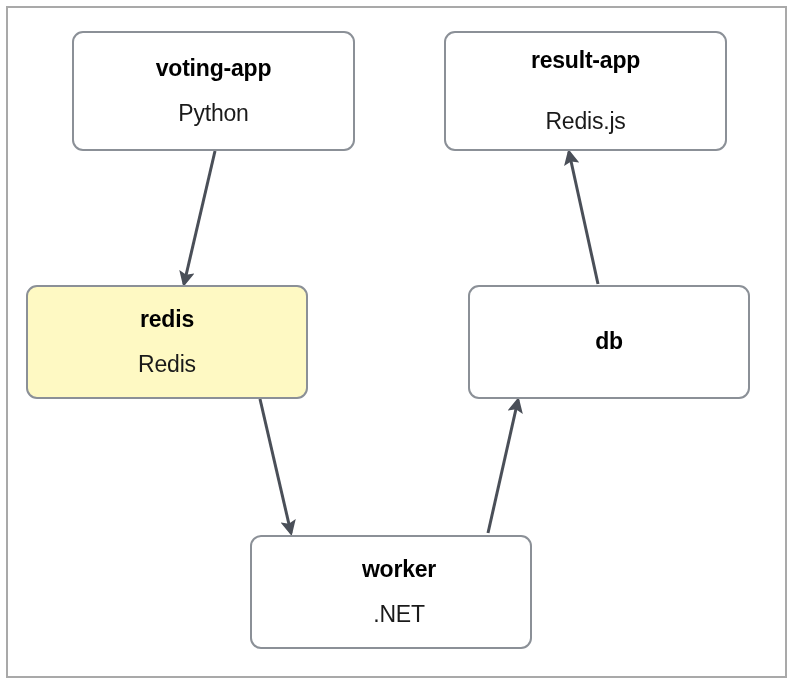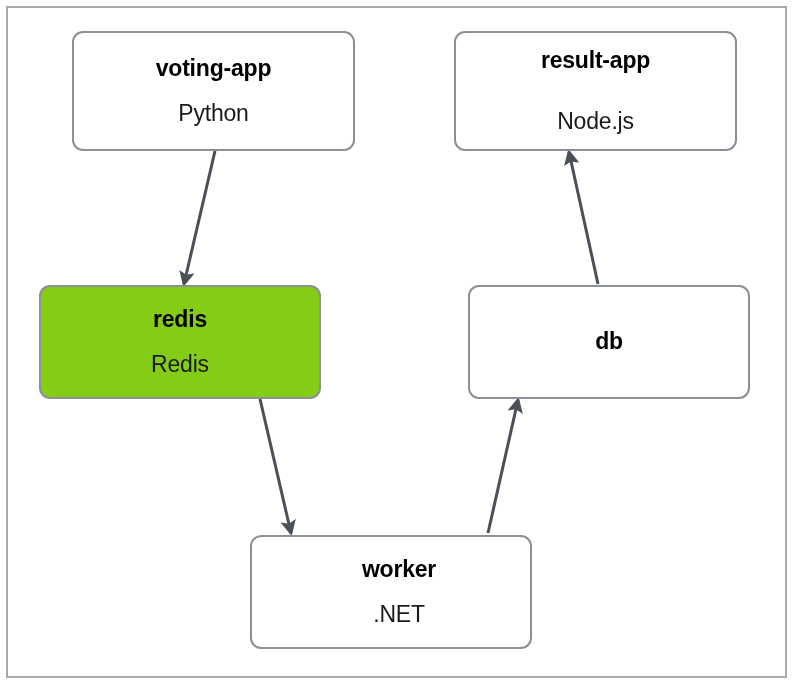--- a/index.html
+++ b/index.html
@@ -83,26 +83,26 @@
         <line x1="488" y1="533" x2="518" y2="400" marker-end="url(#arrowhead)"></line>
         <line x1="598" y1="284" x2="569" y2="152" marker-end="url(#arrowhead)"></line>
       </g>
   </svg>
 
   <div class="node" style="left: 72px; top: 31px; width: 283px; height: 120px; border-color: rgb(139, 144, 151); background: rgb(255, 255, 255);">
     <span class="node-name">voting-app</span>
     <span class="node-tech">Python</span>
   </div>
 
-  <div class="node" style="left: 454px; top: 31px; width: 283px; height: 120px; border-color: rgb(139, 144, 151); background: rgb(255, 255, 255); gap: 16px;">
+  <div class="node" style="left: 444px; top: 31px; width: 283px; height: 120px; border-color: rgb(139, 144, 151); background: rgb(255, 255, 255); gap: 16px;">
     <span class="node-name">result-app</span>
-    <span class="node-tech">Node.js</span>
+    <span class="node-tech">Redis.js</span>
   </div>
 
-  <div class="node" style="left: 39px; top: 285px; width: 282px; height: 114px; border-color: rgb(139, 144, 151); background: #84cc16;">
+  <div class="node" style="left: 26px; top: 285px; width: 282px; height: 114px; border-color: rgb(139, 144, 151); background: #fef9c3;">
     <span class="node-name">redis</span>
     <span class="node-tech">Redis</span>
   </div>
 
   <div class="node" style="left: 468px; top: 285px; width: 282px; height: 114px; border-color: rgb(139, 144, 151); background: rgb(255, 255, 255);">
     <span class="node-name">db</span>
   </div>
 
   <div class="node" style="left: 250px; top: 535px; width: 282px; height: 114px; border-color: rgb(139, 144, 151); background: rgb(255, 255, 255); padding-left: 16px;">
     <span class="node-name">worker</span>

